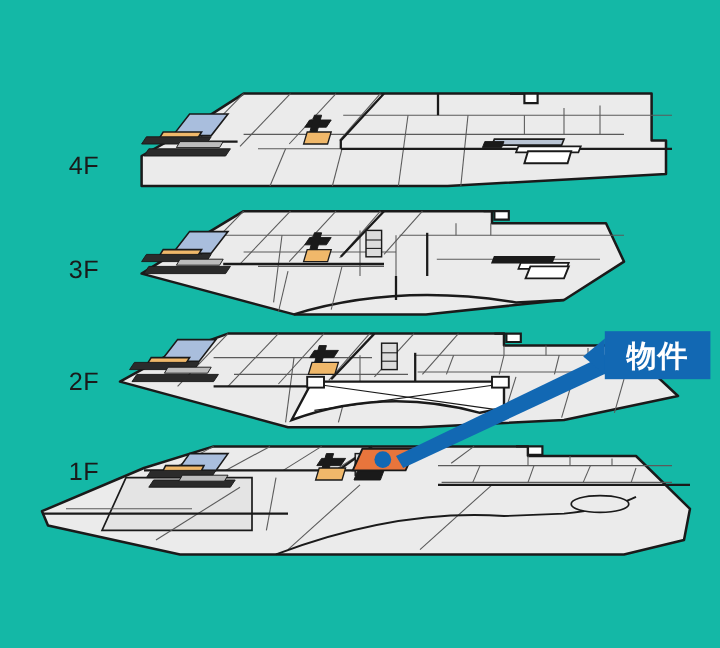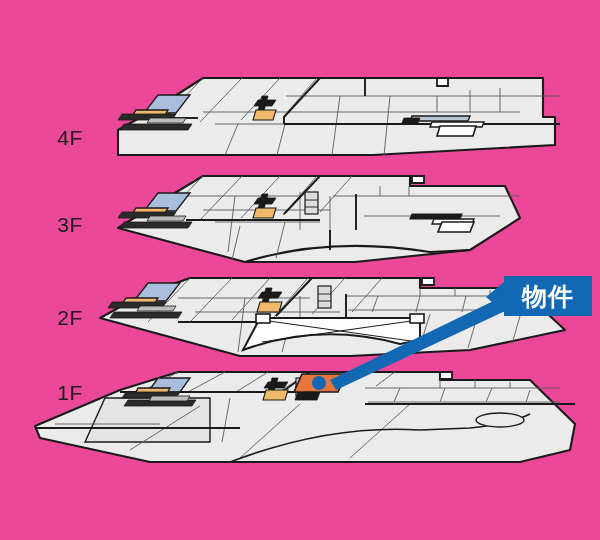--- a/index.html
+++ b/index.html
@@ -12,21 +12,21 @@
     width: 600px;
     height: 540px;
     font-family: "Liberation Sans", sans-serif;
     overflow: hidden;
     position: relative;
   }
   #stage {
     position: relative;
     width: 600px;
     height: 540px;
-    background: #ec4899;
+    background: #14b8a6;
     text-align: center;
   }
   #plan-svg {
     position: absolute;
     left: 0;
     top: 0;
     width: 600px;
     height: 540px;
     display: block;
   }

